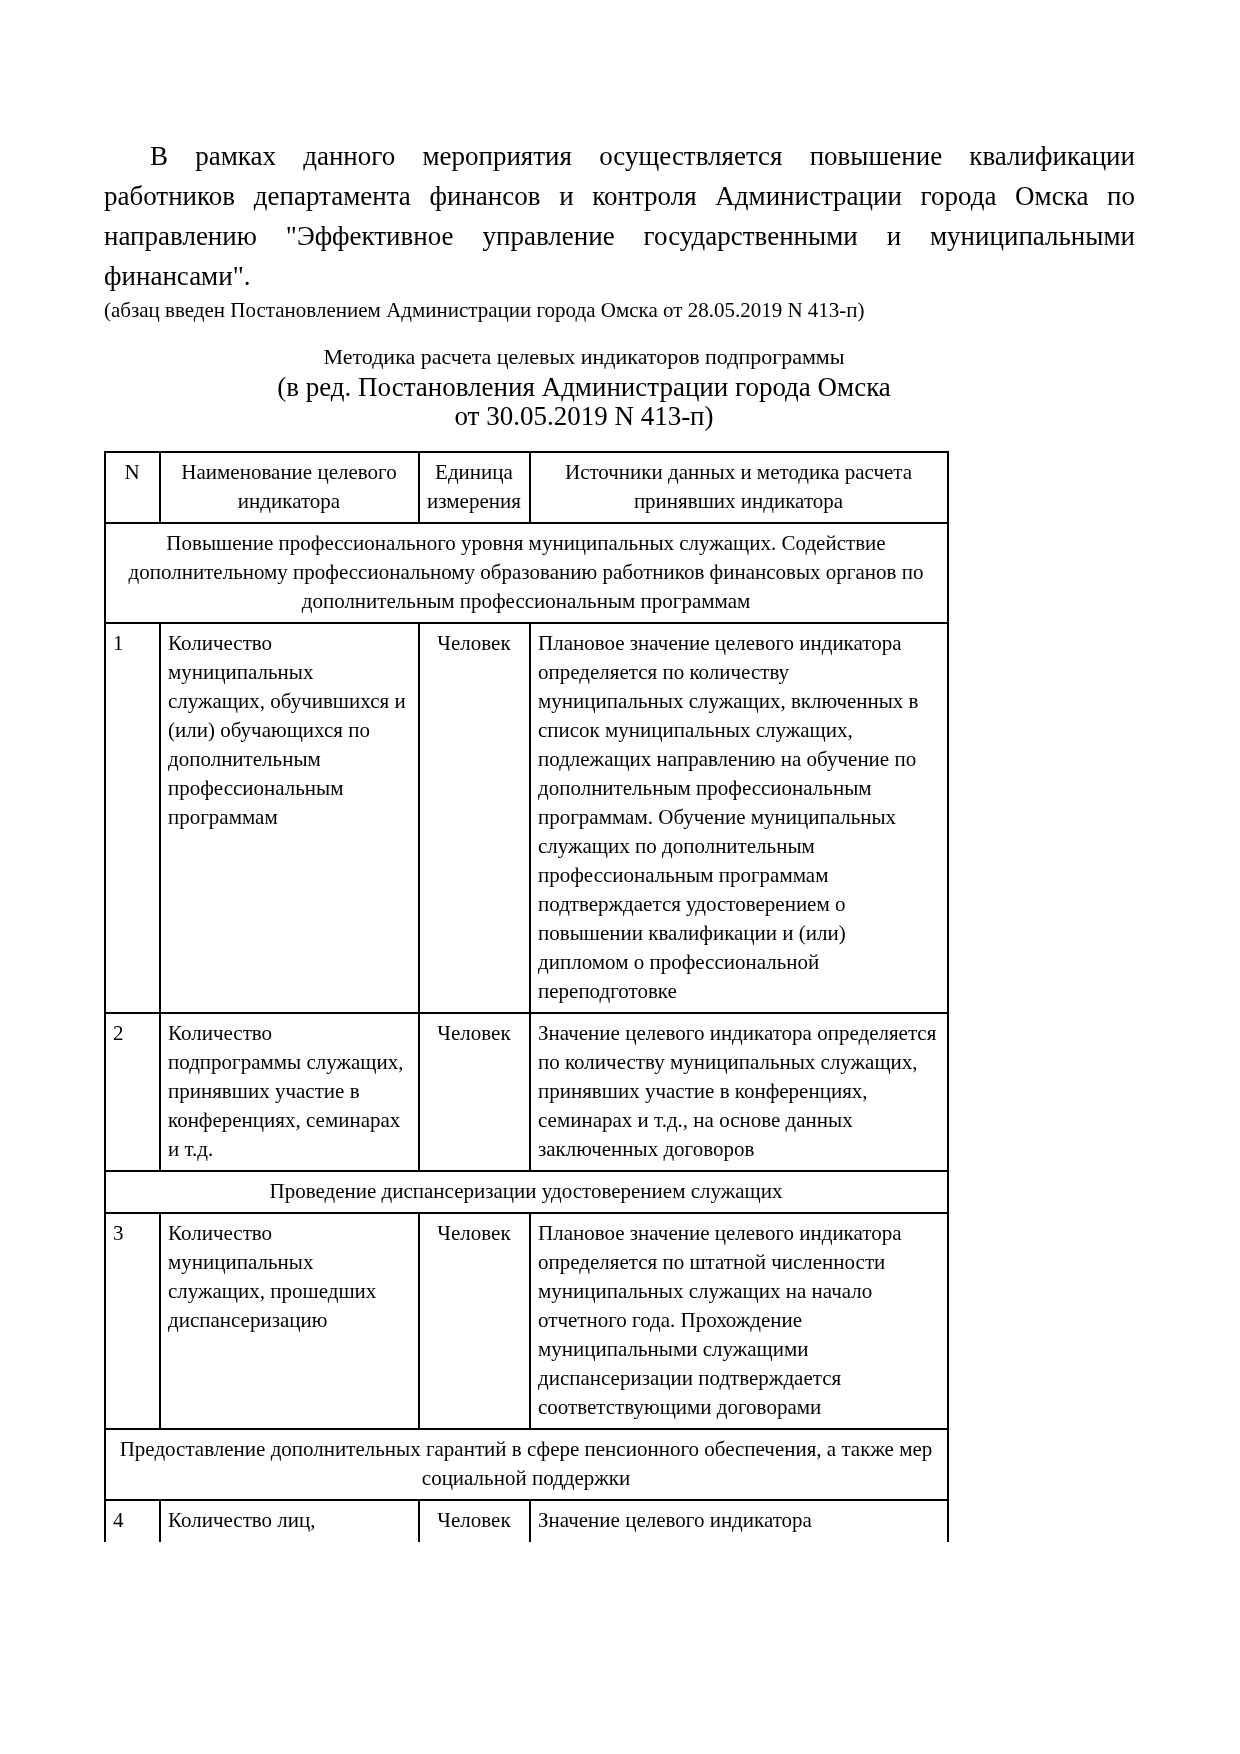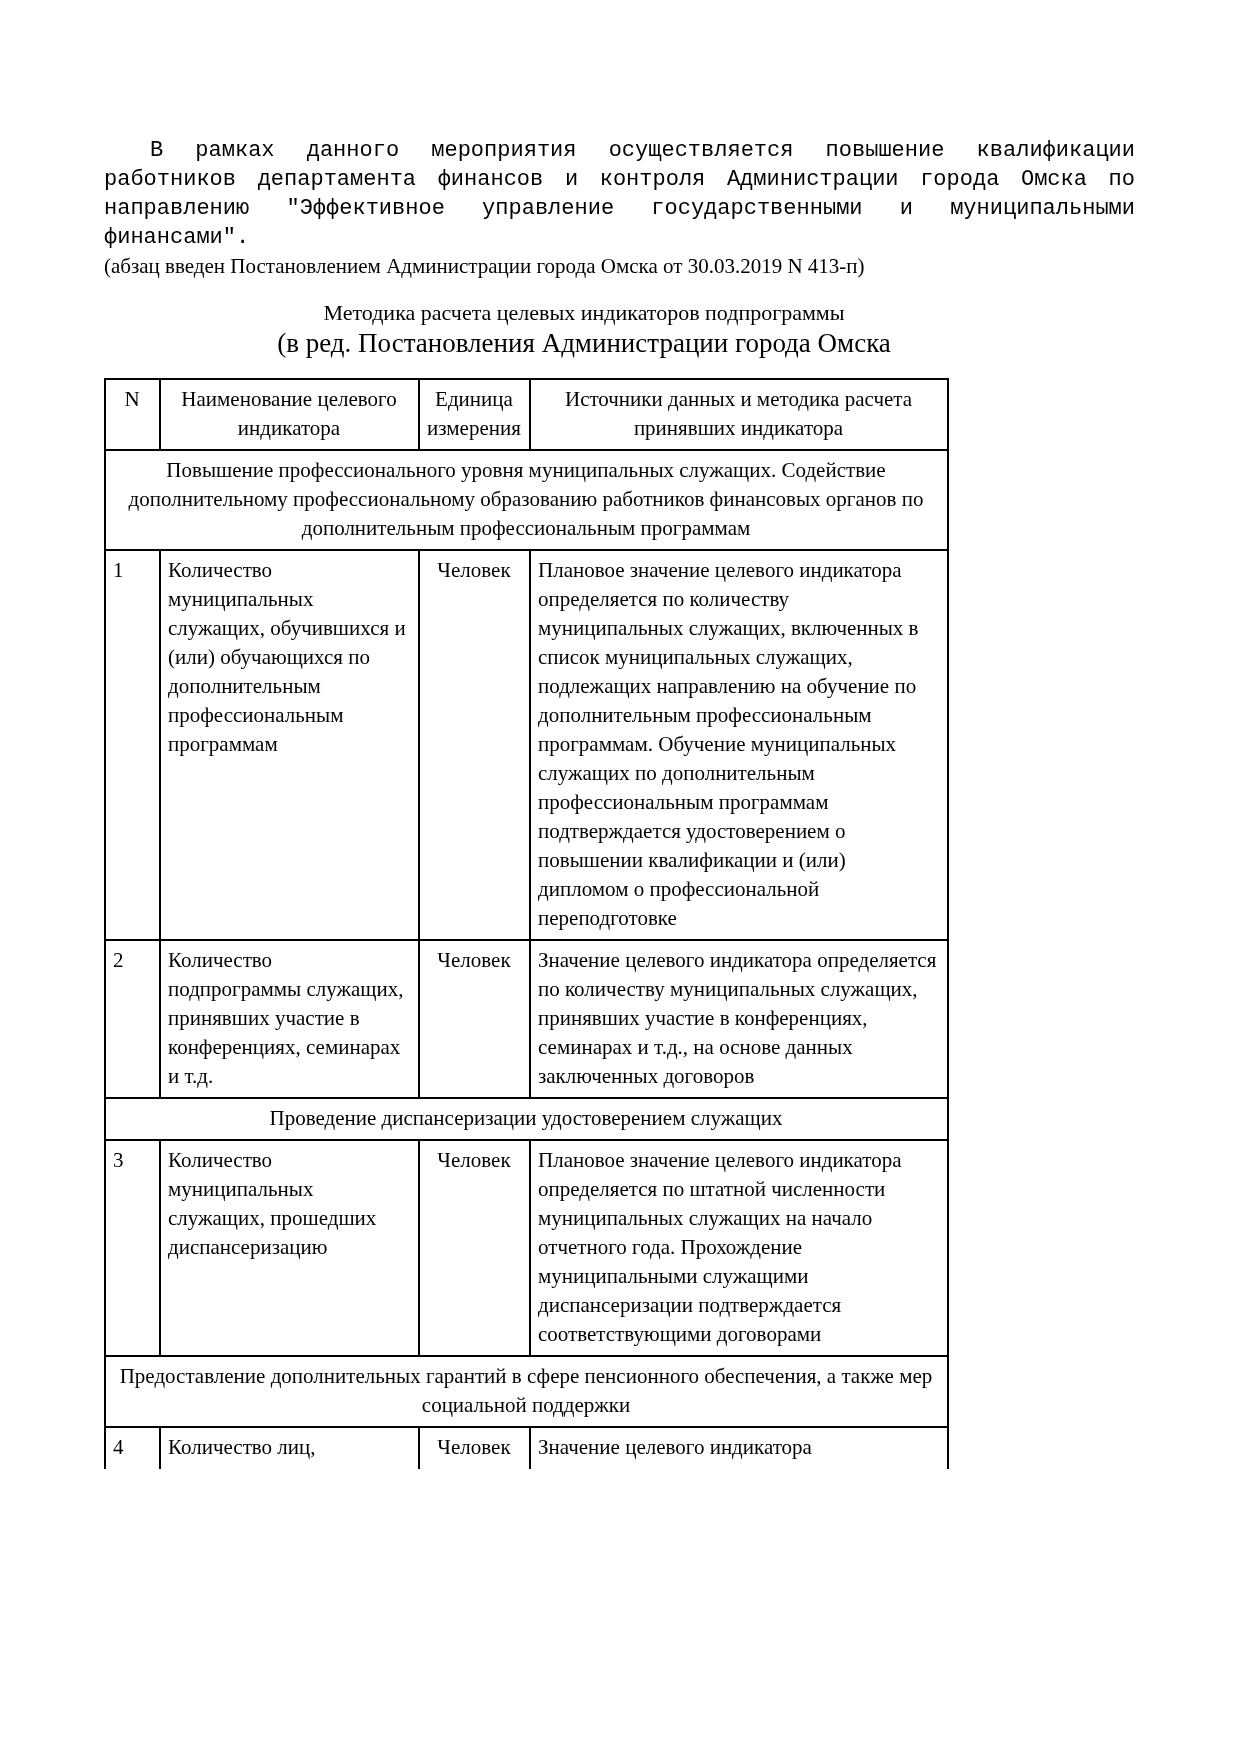--- a/index.html
+++ b/index.html
@@ -9,25 +9,24 @@
     height: 1754px;
     font-family: "Liberation Serif", "DejaVu Serif", serif;
     color: #000000;
     position: relative;
     overflow: hidden;
   }
   .page {
     padding: 136px 105px 0 104px;
   }
   .intro {
-    font-size: 22px;
-    line-height: 29px;
+    font-size: 27px;
+    line-height: 40px;
     text-align: justify;
     text-indent: 46px;
-    font-family: Liberation Mono, monospace;
   }
   .note {
     font-size: 21px;
     line-height: 29px;
     text-align: left;
   }
   .heading-block {
     width: 960px;           
     margin-top: 16px;
     text-align: center;
@@ -72,25 +71,26 @@
     border-bottom: none;
     height: 42px;
   }
 </style>
 </head>
 <body>
 
 <div class="page">
 
   <p class="intro">В рамках данного мероприятия осуществляется повышение квалификации работников департамента финансов и контроля Администрации города Омска по направлению "Эффективное управление государственными и муниципальными финансами".</p>
-  <p class="note">(абзац введен Постановлением Администрации города Омска от 30.03.2019 N 413-п)</p>
+  <p class="note">(абзац введен Постановлением Администрации города Омска от 28.05.2019 N 413-п)</p>
 
   <div class="heading-block">
     <div class="doc-title">Методика расчета целевых индикаторов подпрограммы</div>
     <div class="doc-subtitle">(в ред. Постановления Администрации города Омска</div>
+    <div class="doc-subtitle">от 30.05.2019 N 413-п)</div>
   </div>
 
   <table class="indicators">
     <colgroup>
       <col style="width:55px">
       <col style="width:259px">
       <col style="width:111px">
       <col style="width:418px">
     </colgroup>
 

